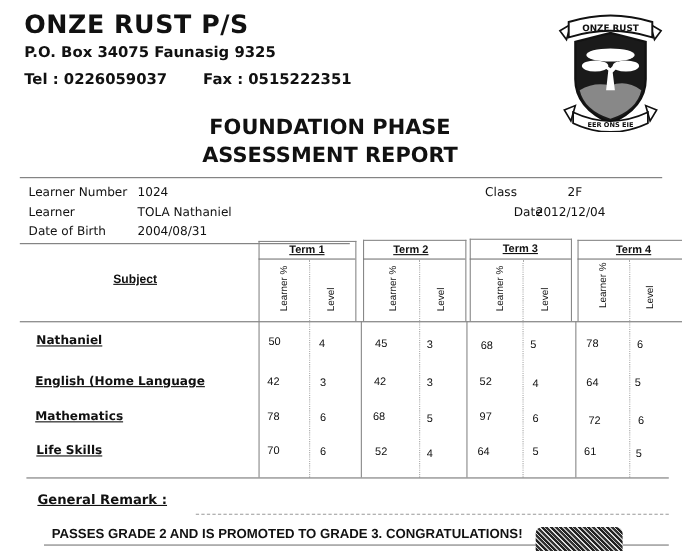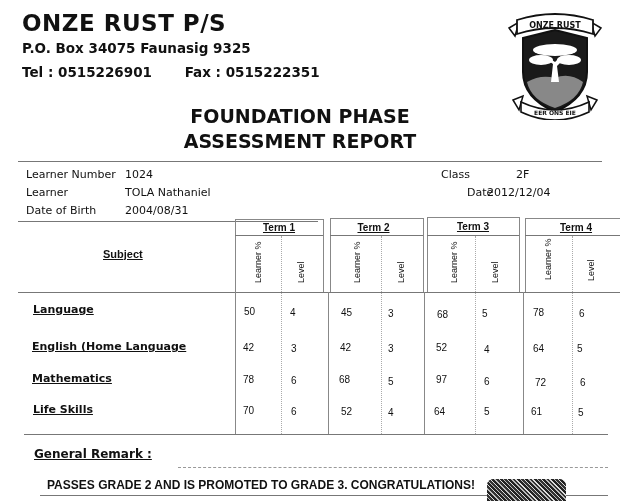--- a/index.html
+++ b/index.html
@@ -30,21 +30,21 @@
     .stamp { position:absolute; left:487px; top:479px; width:79px; height:30px; border-radius:6px; background:
       repeating-linear-gradient(45deg,#222 0 2px,#bbb 2px 3px,#333 3px 5px,#ddd 5px 6px); }
     .crest { position:absolute; left:505px; top:8px; width:100px; height:112px; }
   </style>
 </head>
 <body>
 
 <div class="abs school-name">ONZE RUST P/S</div>
 <div class="abs addr">P.O. Box 34075  Faunasig 9325</div>
 <div class="abs tel">
-  <span>Tel : 0515226901</span>
+  <span>Tel : 0226059037</span>
   <span>Fax : 0515222351</span>
 </div>
 
 <svg class="crest" viewBox="0 0 100 112">
 
   <path d="M4 20 L14 14 L10 28 Z" fill="#fff" stroke="#111" stroke-width="1.5"></path>
   <path d="M96 20 L86 14 L90 28 Z" fill="#fff" stroke="#111" stroke-width="1.5"></path>
   <path d="M12 12 Q50 0 88 12 L88 26 Q50 14 12 26 Z" fill="#fff" stroke="#111" stroke-width="1.8"></path>
   <text x="50" y="20" text-anchor="middle" font-size="8" font-weight="bold" font-family="DejaVu Sans, sans-serif" fill="#111">ONZE RUST</text>
 
@@ -115,21 +115,21 @@
   <div class="vline" style="left:235px; top:292px; height:142px;"></div>
   <div class="vline dot" style="left:281px; top:236px; height:198px;"></div>
   <div class="vline" style="left:328px; top:292px; height:142px;"></div>
   <div class="vline dot" style="left:381px; top:236px; height:198px;"></div>
   <div class="vline" style="left:424px; top:292px; height:142px;"></div>
   <div class="vline dot" style="left:475px; top:236px; height:198px;"></div>
   <div class="vline" style="left:523px; top:292px; height:142px;"></div>
   <div class="vline dot" style="left:572px; top:236px; height:198px;"></div>
 
   <div>
-    <div class="subj" style="left:33px; top:303px;">Language</div>
+    <div class="subj" style="left:33px; top:303px;">Nathaniel</div>
     <div class="cell" style="left:244px; top:306px;">50</div>
     <div class="cell" style="left:290px; top:307px;">4</div>
     <div class="cell" style="left:341px; top:307px;">45</div>
     <div class="cell" style="left:388px; top:308px;">3</div>
     <div class="cell" style="left:437px; top:309px;">68</div>
     <div class="cell" style="left:482px; top:308px;">5</div>
     <div class="cell" style="left:533px; top:307px;">78</div>
     <div class="cell" style="left:579px; top:308px;">6</div>
   </div>
   <div>

